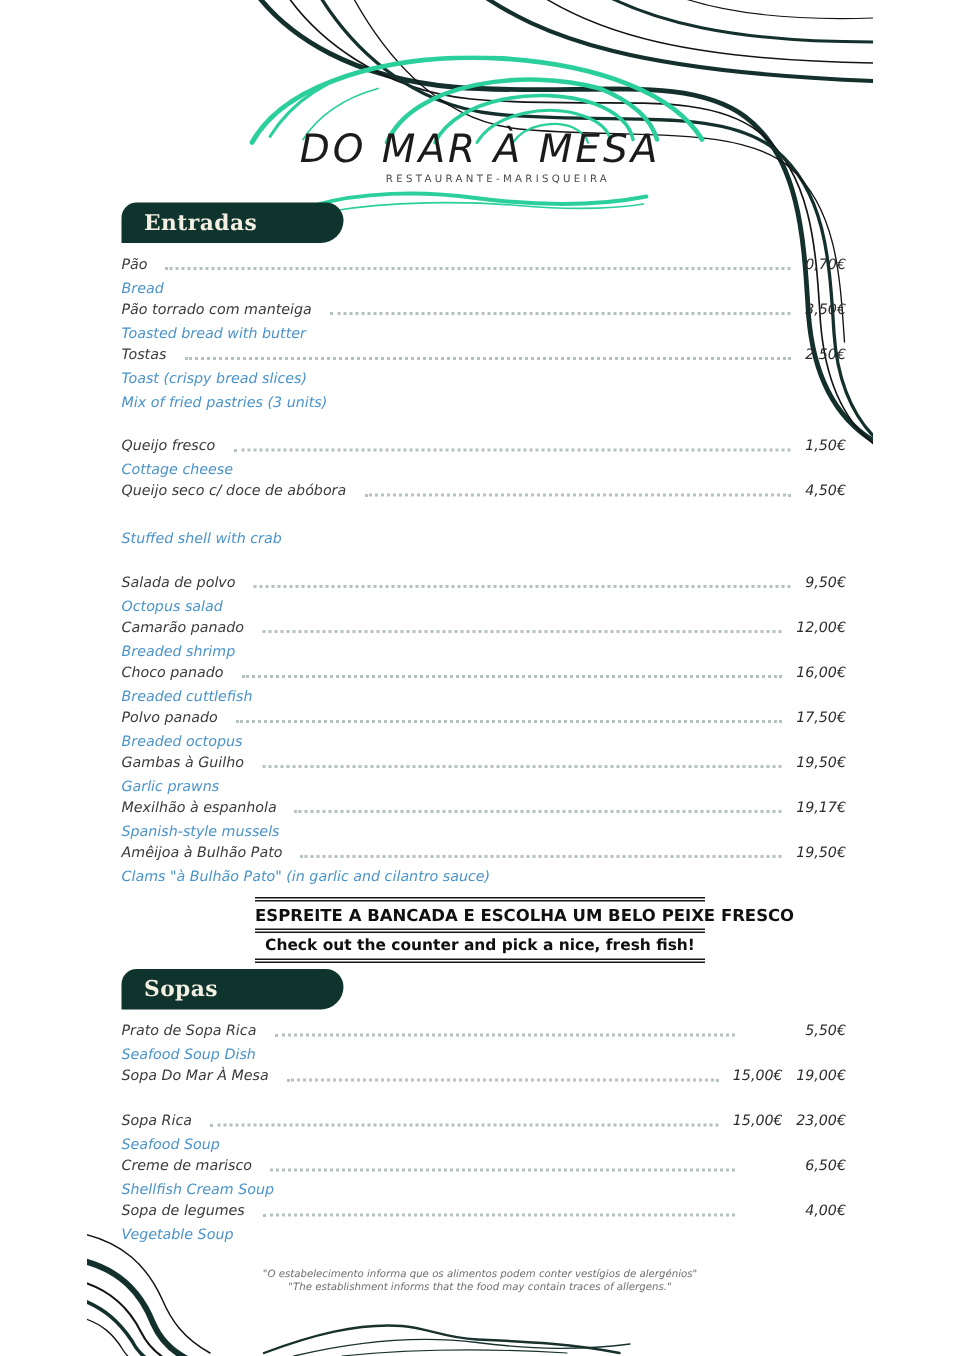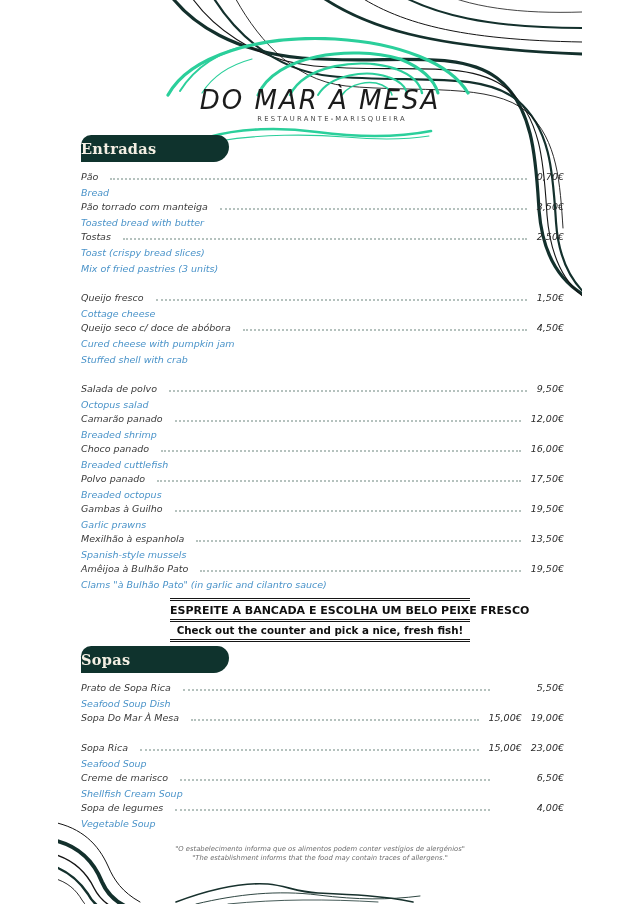--- a/index.html
+++ b/index.html
@@ -17,21 +17,21 @@
            display:flex; flex-direction:column; align-items:center; }
   .brand-title { font-style:italic; font-size:26px; letter-spacing:2px;
                  color:#1b1b1b; line-height:26px; margin-top:-10px; white-space:nowrap; }
   .brand-sub { font-size:6.8px; letter-spacing:2.2px; color:#4a4a4a; margin-top:2px; white-space:nowrap;padding-left:24px; }
   .brand-waves { margin-top:3px; }
 
   
   .section-header {
     position:absolute; left:23px; width:148px; height:27px;
     background:#0f332d; color:#f4efe3; border-radius:12px 14px 18px 0;
-    display:flex; align-items:center; 
+    display:flex; align-items:center; padding-left:15px;
     font-family:"DejaVu Serif", serif; font-weight:bold; font-size:14.5px;
     letter-spacing:0.3px;
   }
   #header-entradas { top:135px; }
   #header-sopas   { top:646px; }
 
   
   .menu-list { position:absolute; left:23px; right:18px; }
   #list-entradas { top:170px; }
   #list-sopas    { top:681px; }
@@ -155,21 +155,20 @@
     <div class="en">Cottage cheese</div>
   </div>
       <div class="menu-row">
     <div class="row-top">
       <span class="pt">Queijo seco c/ doce de abóbora</span>
       <span class="leader"></span>
       <span class="price-group">
             <span class="price">4,50€</span>
           </span>
     </div>
-    <div class="en">Cured cheese with pumpkin jam</div>
   </div>
       <div class="menu-row">
     <div class="en">Stuffed shell with crab</div>
   </div>
       <div class="menu-row">
     <div class="row-top">
       <span class="pt">Salada de polvo</span>
       <span class="leader"></span>
       <span class="price-group">
             <span class="price">9,50€</span>
@@ -215,21 +214,21 @@
             <span class="price">19,50€</span>
           </span>
     </div>
     <div class="en">Garlic prawns</div>
   </div>
       <div class="menu-row">
     <div class="row-top">
       <span class="pt">Mexilhão à espanhola</span>
       <span class="leader"></span>
       <span class="price-group">
-            <span class="price">13,50€</span>
+            <span class="price">19,17€</span>
           </span>
     </div>
     <div class="en">Spanish-style mussels</div>
   </div>
       <div class="menu-row">
     <div class="row-top">
       <span class="pt">Amêijoa à Bulhão Pato</span>
       <span class="leader"></span>
       <span class="price-group">
             <span class="price">19,50€</span>

